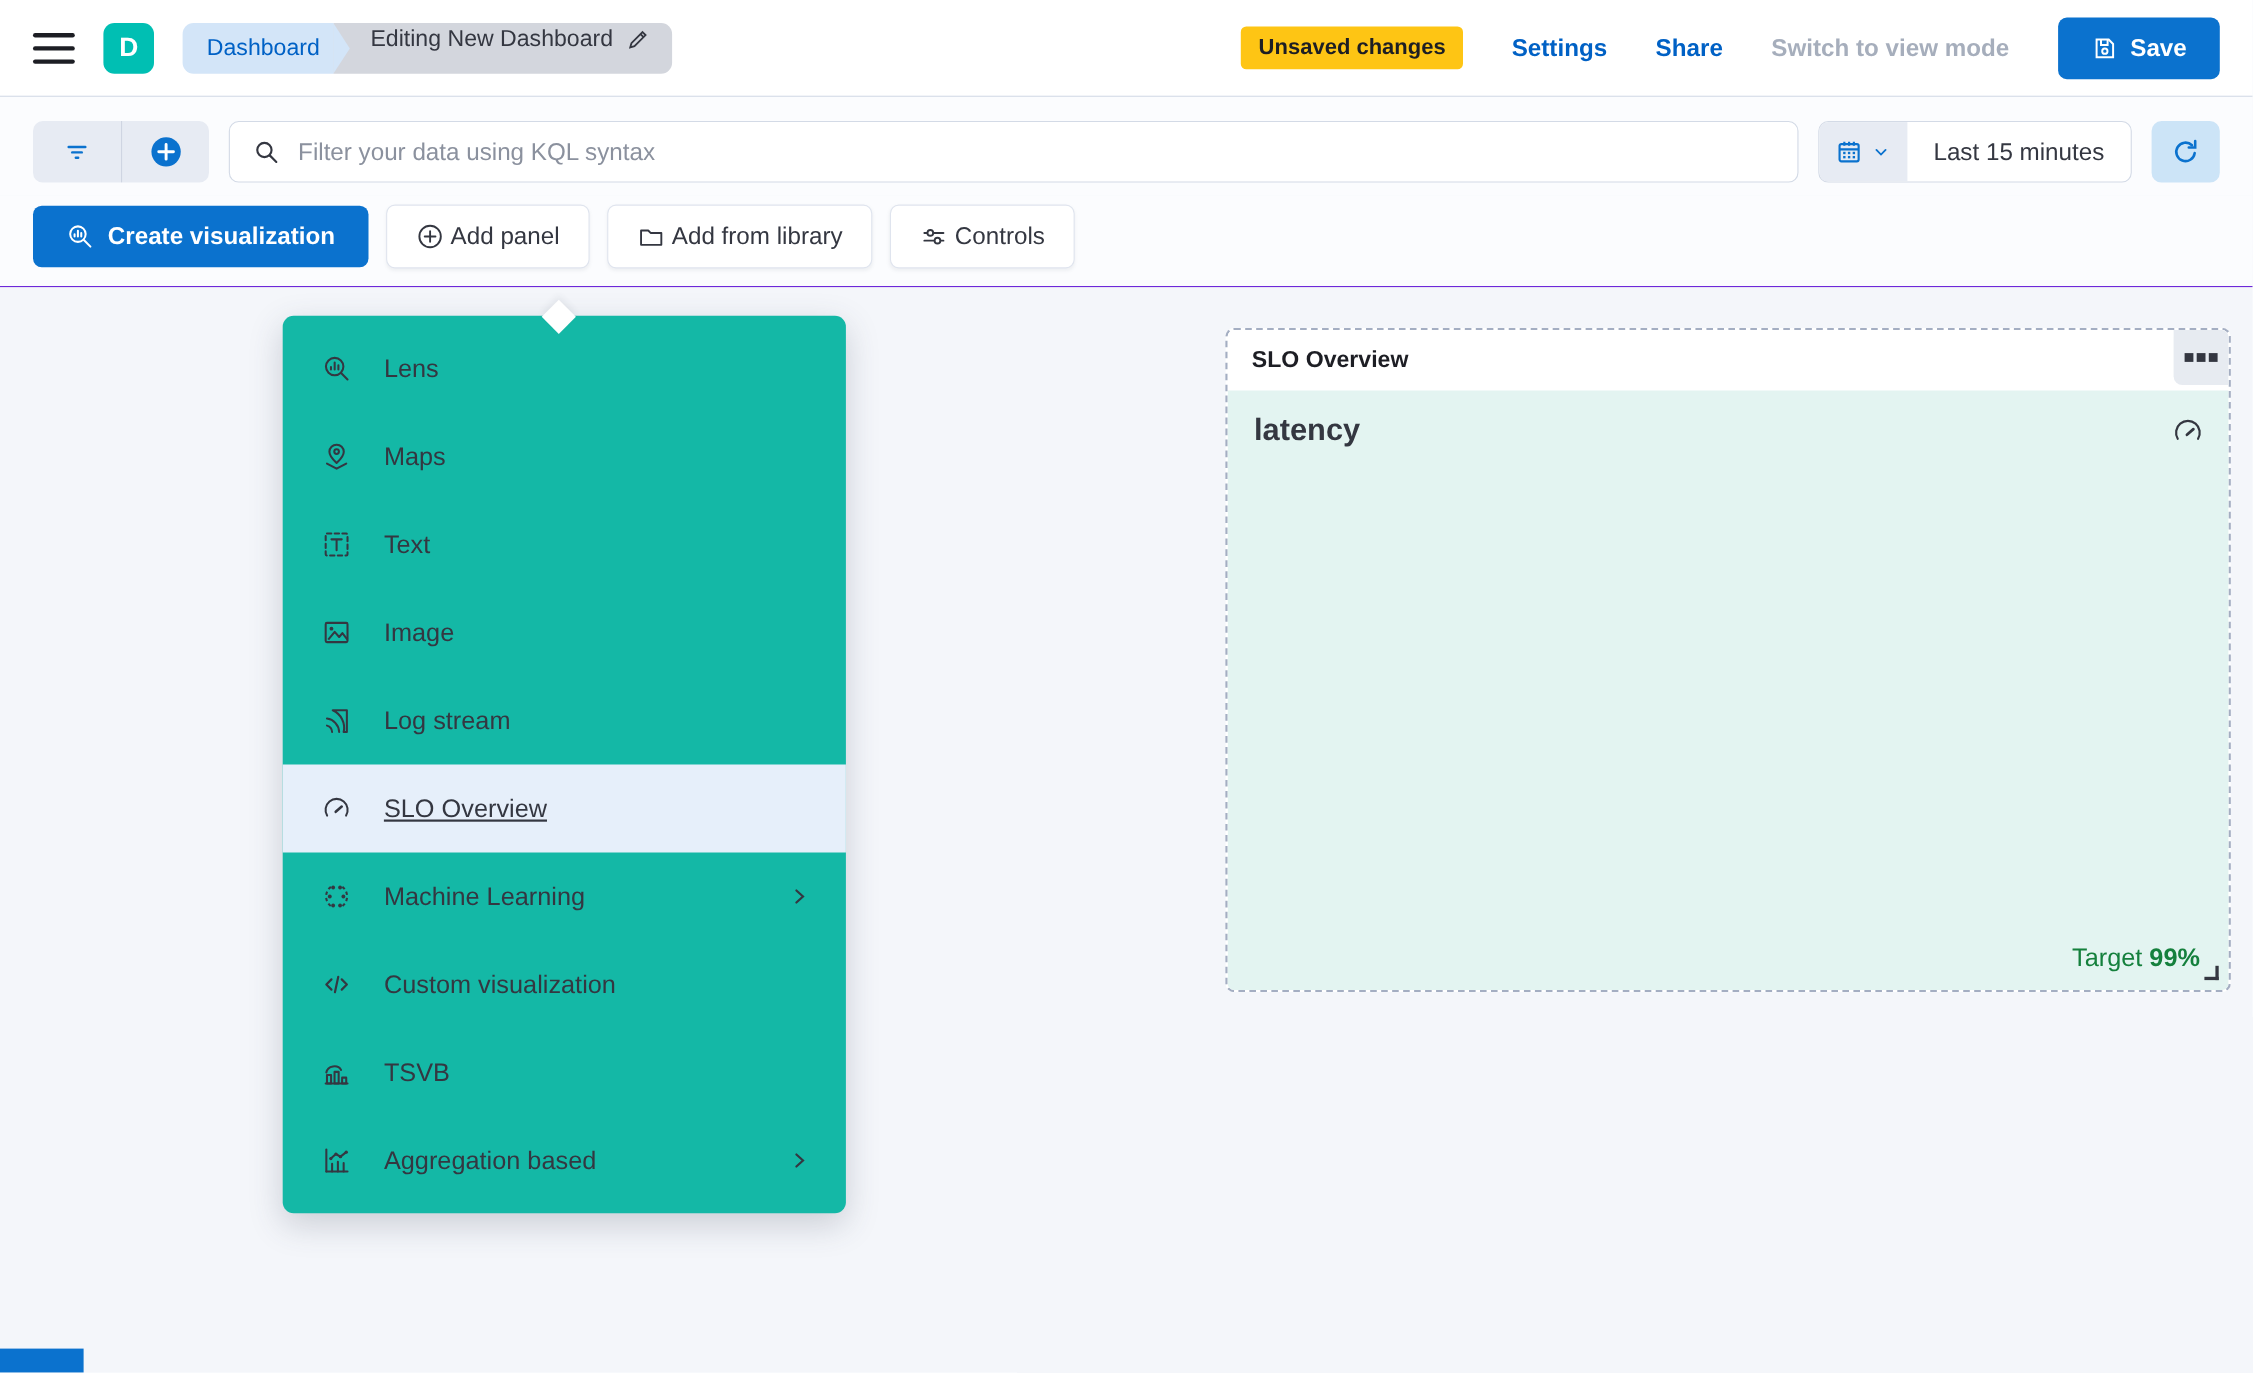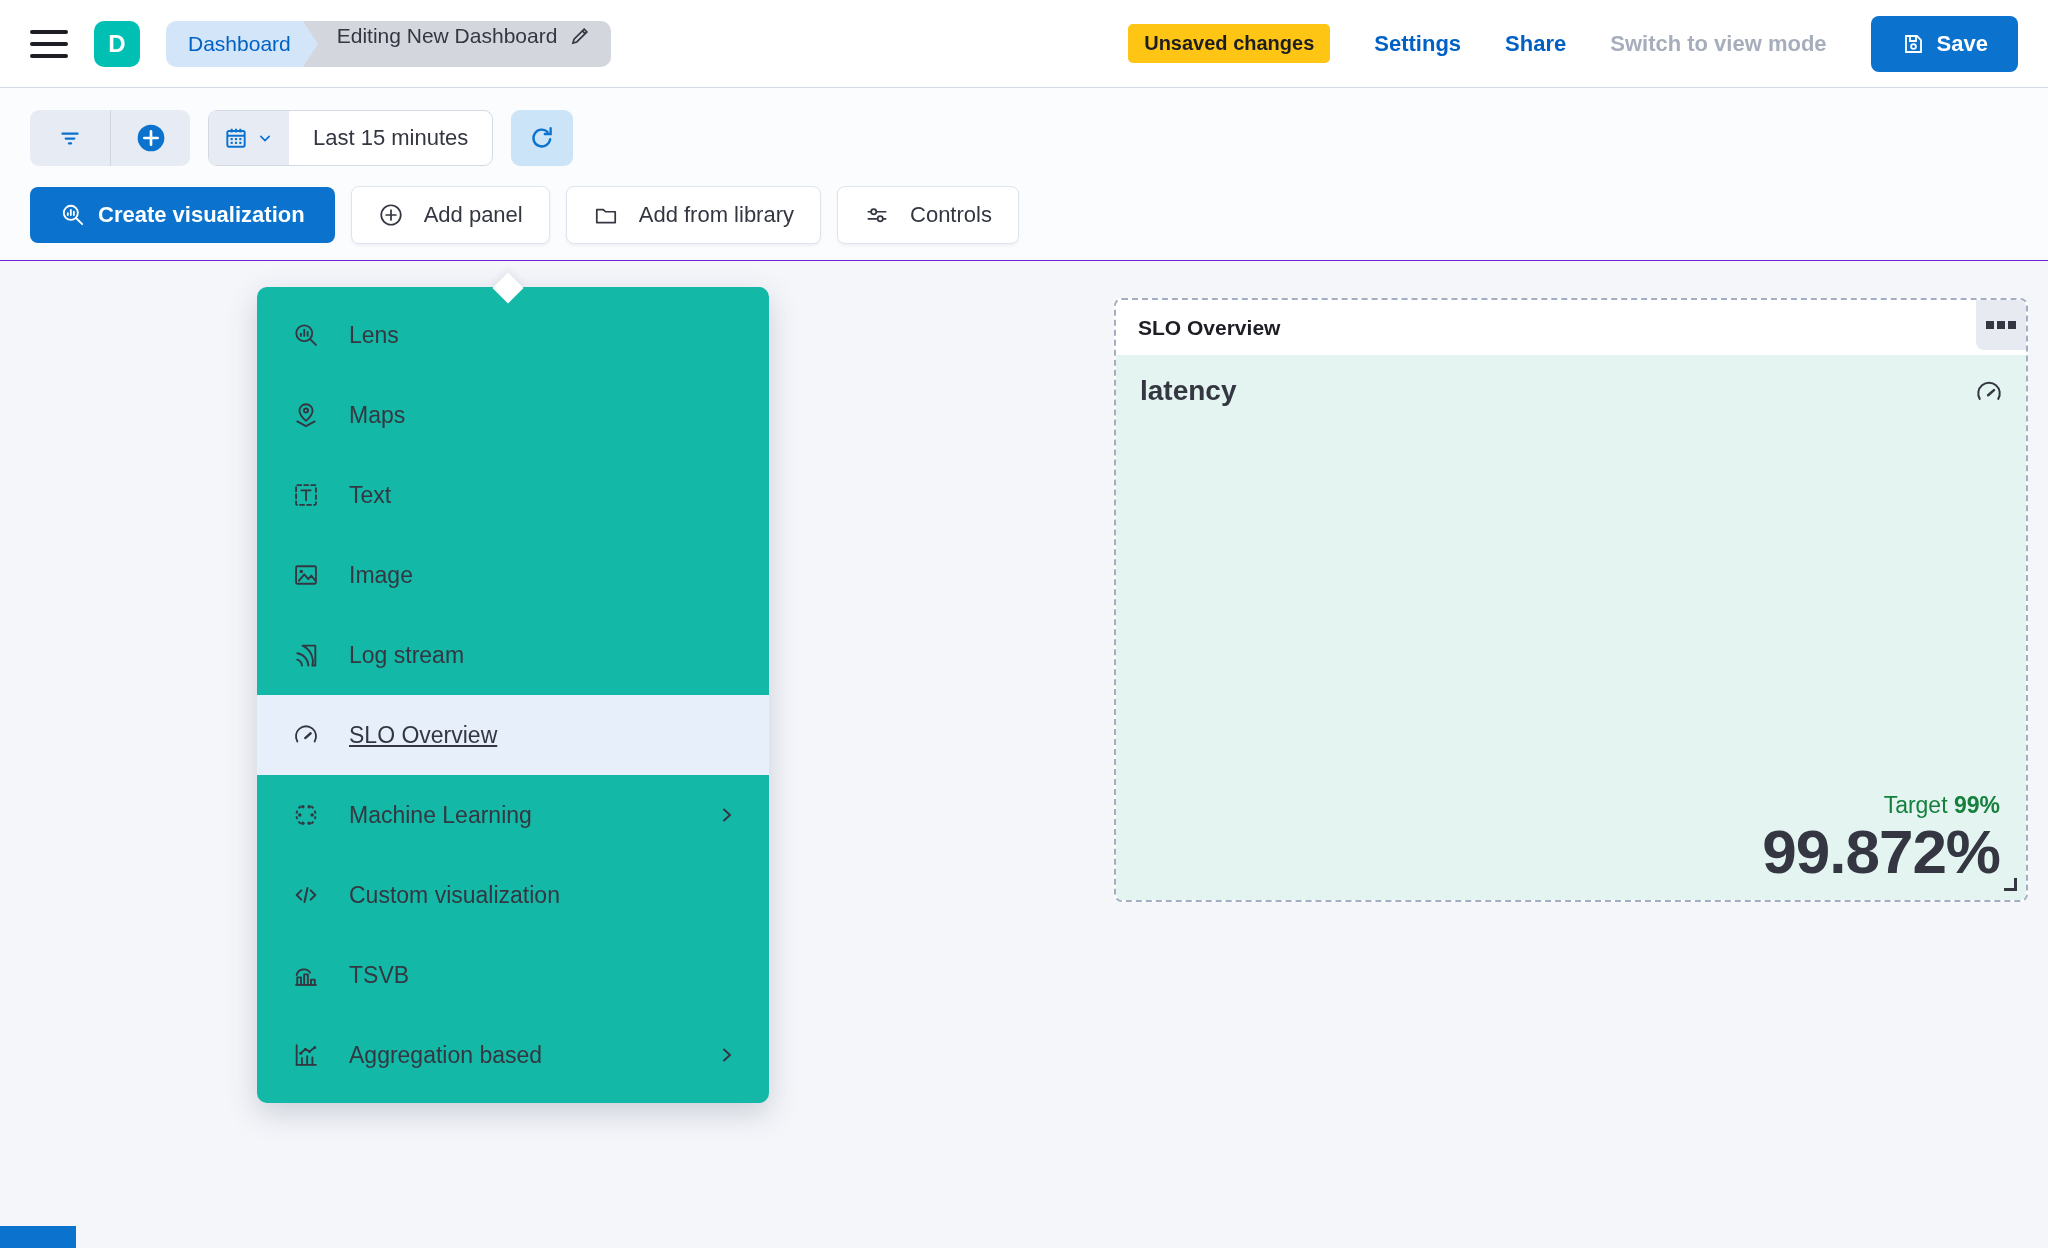--- a/index.html
+++ b/index.html
@@ -45,21 +45,21 @@
                  overflow:hidden; height:56px; background:#fff; }
   .date-picker .cal-seg { background:#e7ebf3; display:flex; align-items:center; gap:6px; padding:0 14px; cursor:pointer; }
   .date-picker .range-seg { display:flex; align-items:center; padding:0 24px; font-size:22px; color:#343741; cursor:pointer; }
   .refresh-btn { width:62px; height:56px; background:#cce4f7; border:none; border-radius:9px;
                  display:flex; align-items:center; justify-content:center; cursor:pointer; }
 
   
   .action-bar { display:flex; align-items:center; gap:16px; padding:8px 30px 16px; background:#fbfcfe;
                 border-bottom:1px solid #6d28d9; }
   .btn-secondary { background:#fff; border:1px solid #dfe4ee; border-radius:8px; height:58px;
-                   font-size:22px; color:#343741; display:flex; align-items:center; gap:20px;
+                   font-size:22px; color:#343741; display:flex; align-items:center; gap:6px;
                    padding:0 26px; cursor:pointer; font-family:inherit;
                    box-shadow:0 2px 3px rgba(90,100,120,0.08); }
 
   
   .add-menu { position:absolute; left:257px; top:287px; width:512px; background:#14b8a6;
               border-radius:10px; box-shadow:0 10px 30px rgba(60,70,90,0.22); z-index:20; padding:8px 0; }
   .menu-arrow { position:absolute; top:-10px; left:240px; width:22px; height:22px; background:#fff;
                 transform:rotate(45deg); box-shadow:-3px -3px 6px rgba(60,70,90,0.07); }
   .menu-item { height:80px; display:flex; align-items:center; gap:28px; padding:0 30px 0 34px;
                font-size:23px; color:#343741; cursor:pointer; }
@@ -148,20 +148,29 @@
       </div>
       <div class="seg">
         <span>
           <svg width="32" height="32" viewBox="0 0 24 24">
             <circle cx="12" cy="12" r="10" fill="#0b72ce"></circle>
             <path d="M12 7 V17 M7 12 H17" stroke="#fff" stroke-width="2" stroke-linecap="round"></path>
           </svg>
         </span>
       </div>
     </div>
+    <div class="kql-input-wrap">
+      <span>
+        <svg width="26" height="26" viewBox="0 0 24 24" fill="none" stroke="#343741" stroke-width="1.8" stroke-linecap="round">
+          <circle cx="10.5" cy="10.5" r="6"></circle>
+            <path d="M15 15 L20.5 20.5"></path>
+        </svg>
+      </span>
+      <input class="kql-input" type="text" placeholder="Filter your data using KQL syntax" style="">
+    </div>
     <div class="date-picker">
       <div class="cal-seg">
         <span>
           <svg width="26" height="26" viewBox="0 0 24 24" fill="none" stroke="#0b72ce" stroke-width="1.8">
             <rect x="4" y="5.5" width="16" height="14.5" rx="1.5"></rect>
             <path d="M8 3.5 V7 M12 3.5 V7 M16 3.5 V7 M4 10 H20"></path>
             <g fill="#0b72ce" stroke="none">
               <rect x="7" y="12" width="2" height="2"></rect>
                 <rect x="11" y="12" width="2" height="2"></rect>
                 <rect x="15" y="12" width="2" height="2"></rect>
@@ -384,21 +393,20 @@
         <svg width="30" height="30" viewBox="0 0 24 24" fill="none" stroke="#343741" stroke-width="1.6" stroke-linecap="round">
           <path d="M4.6 17.5 a8.6 8.6 0 1 1 14.8 0"></path>
           <path d="M11.3 14.6 L16 10.5" stroke-width="2"></path>
         </svg>
       </div>
       <div class="metric-bottom">
         <div class="target-line">
           <span>Target</span>
           <b>99%</b>
         </div>
-        <div class="metric-value">99.872%</div>
       </div>
       <div class="resize-handle"></div>
     </div>
   </div>
 
   <div class="new-panel-placeholder"></div>
 
 </div>
 
 </body></html>

